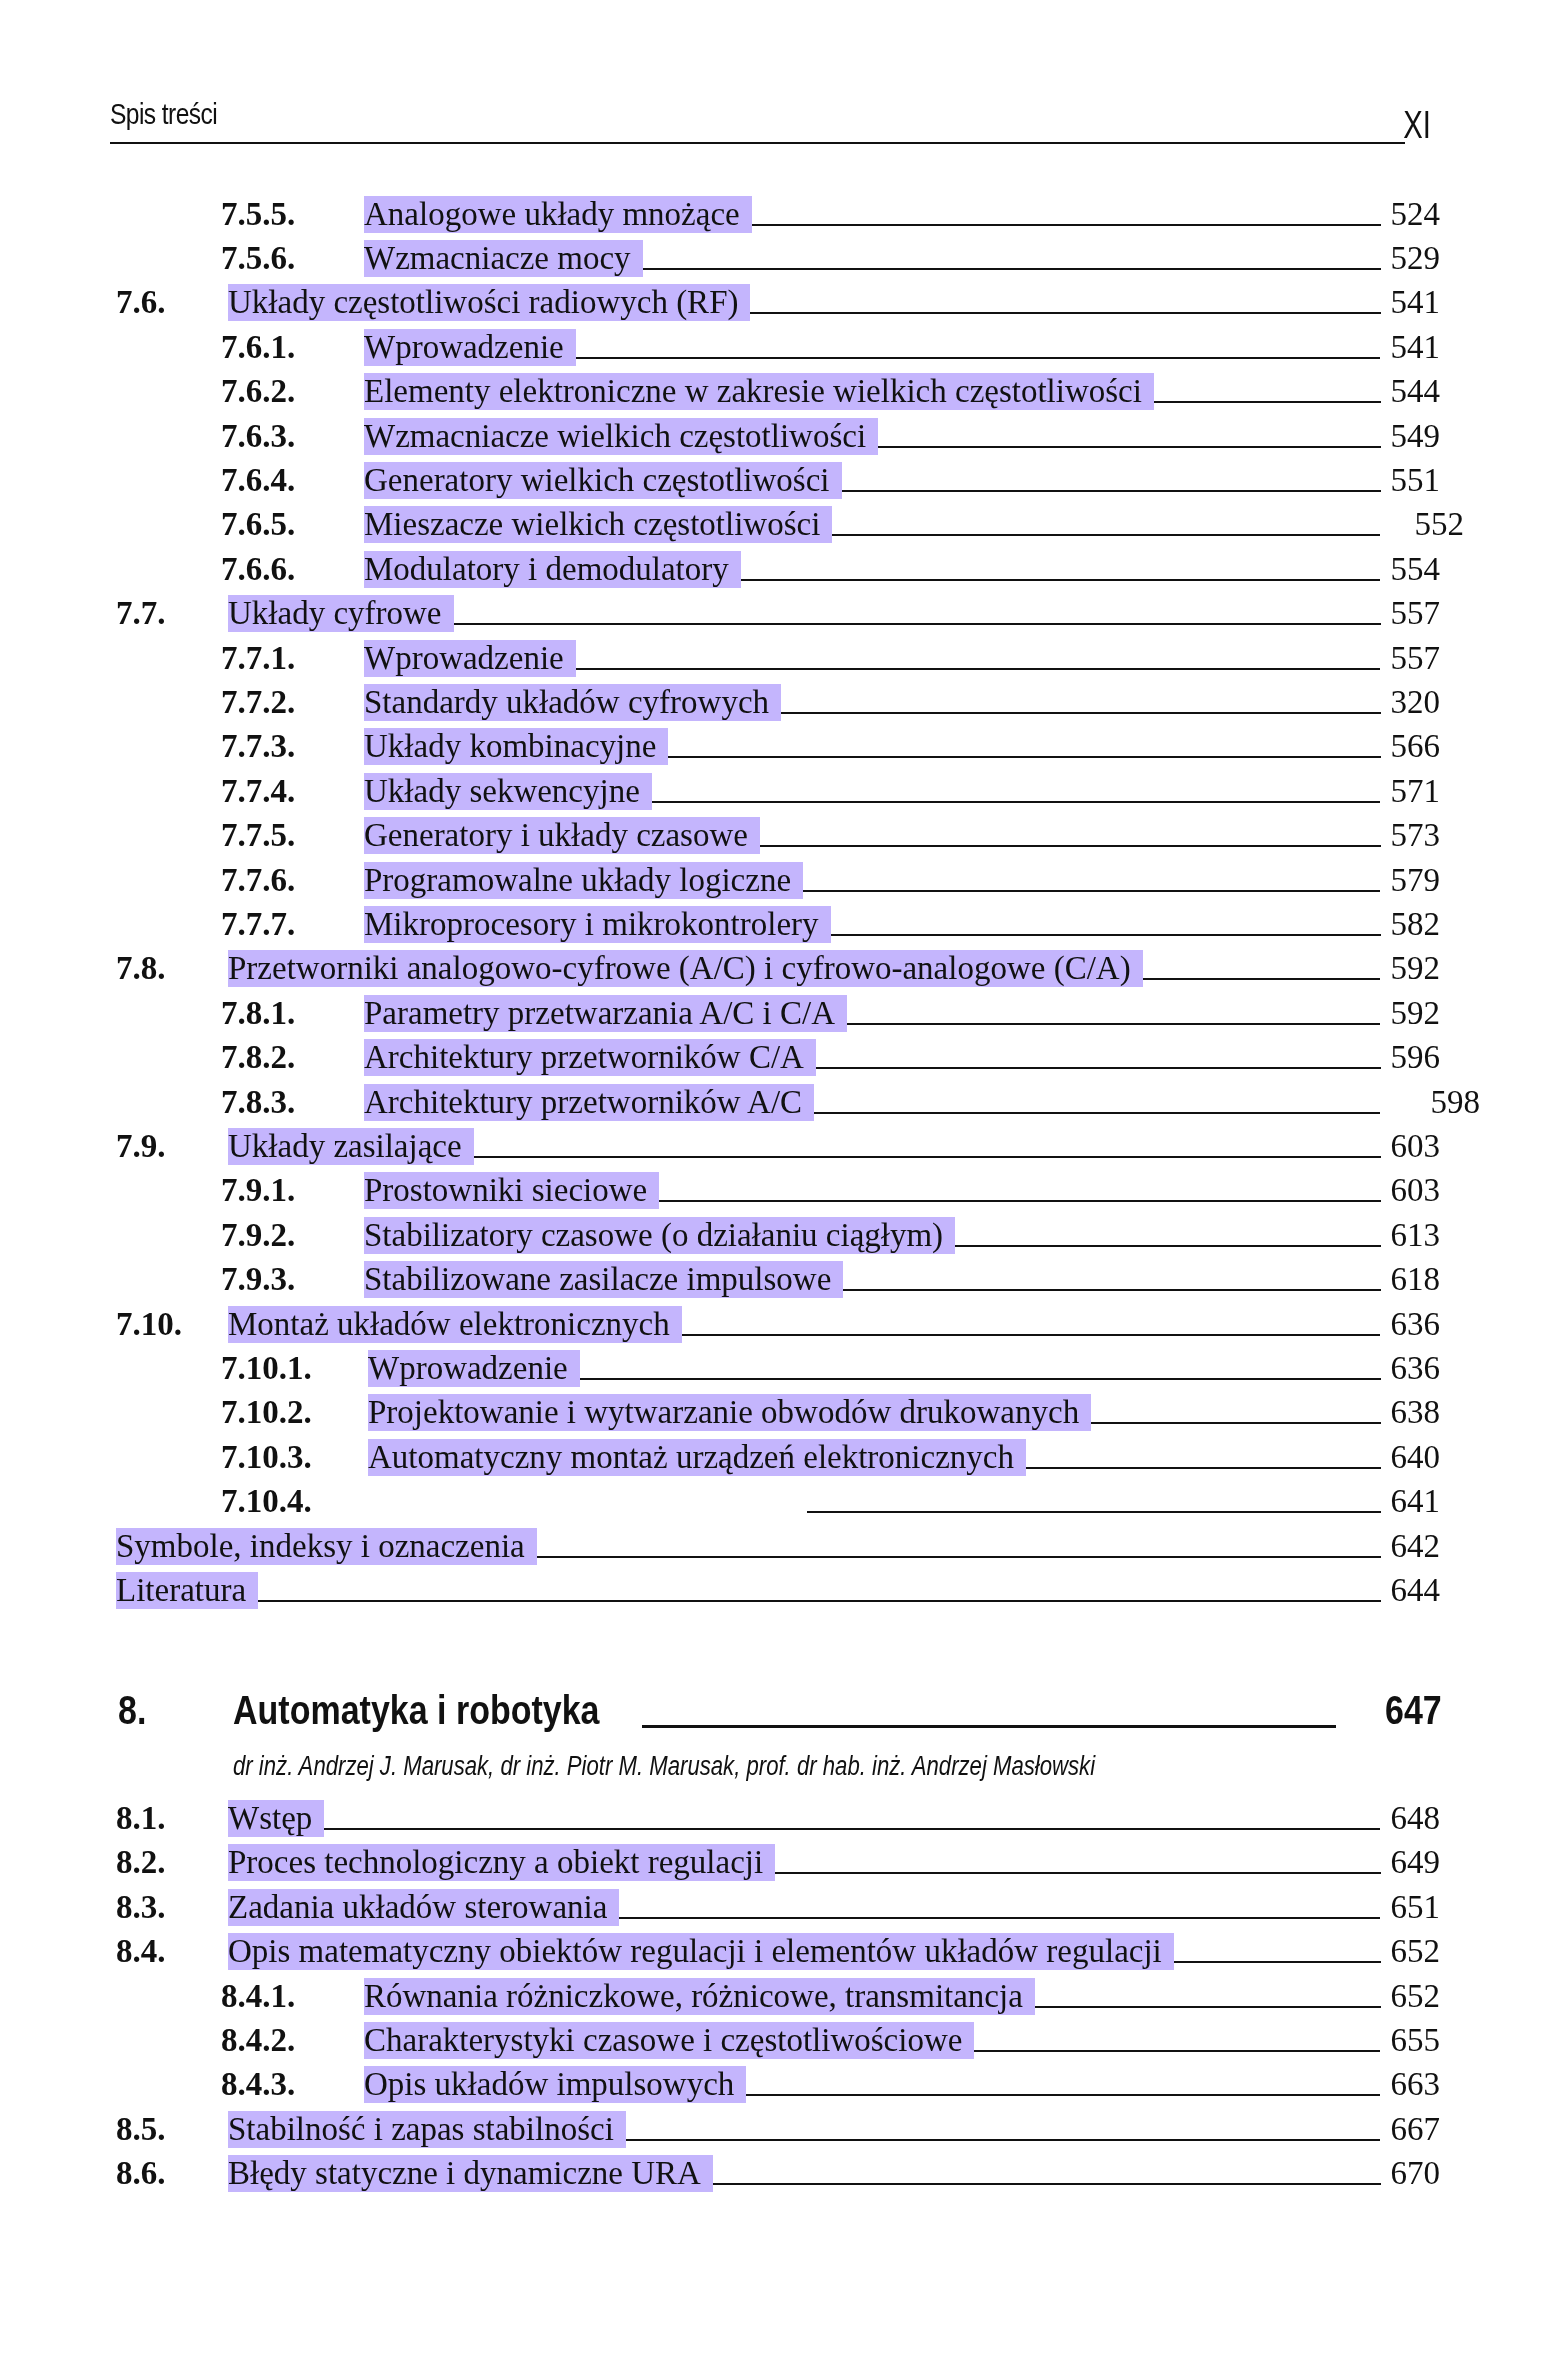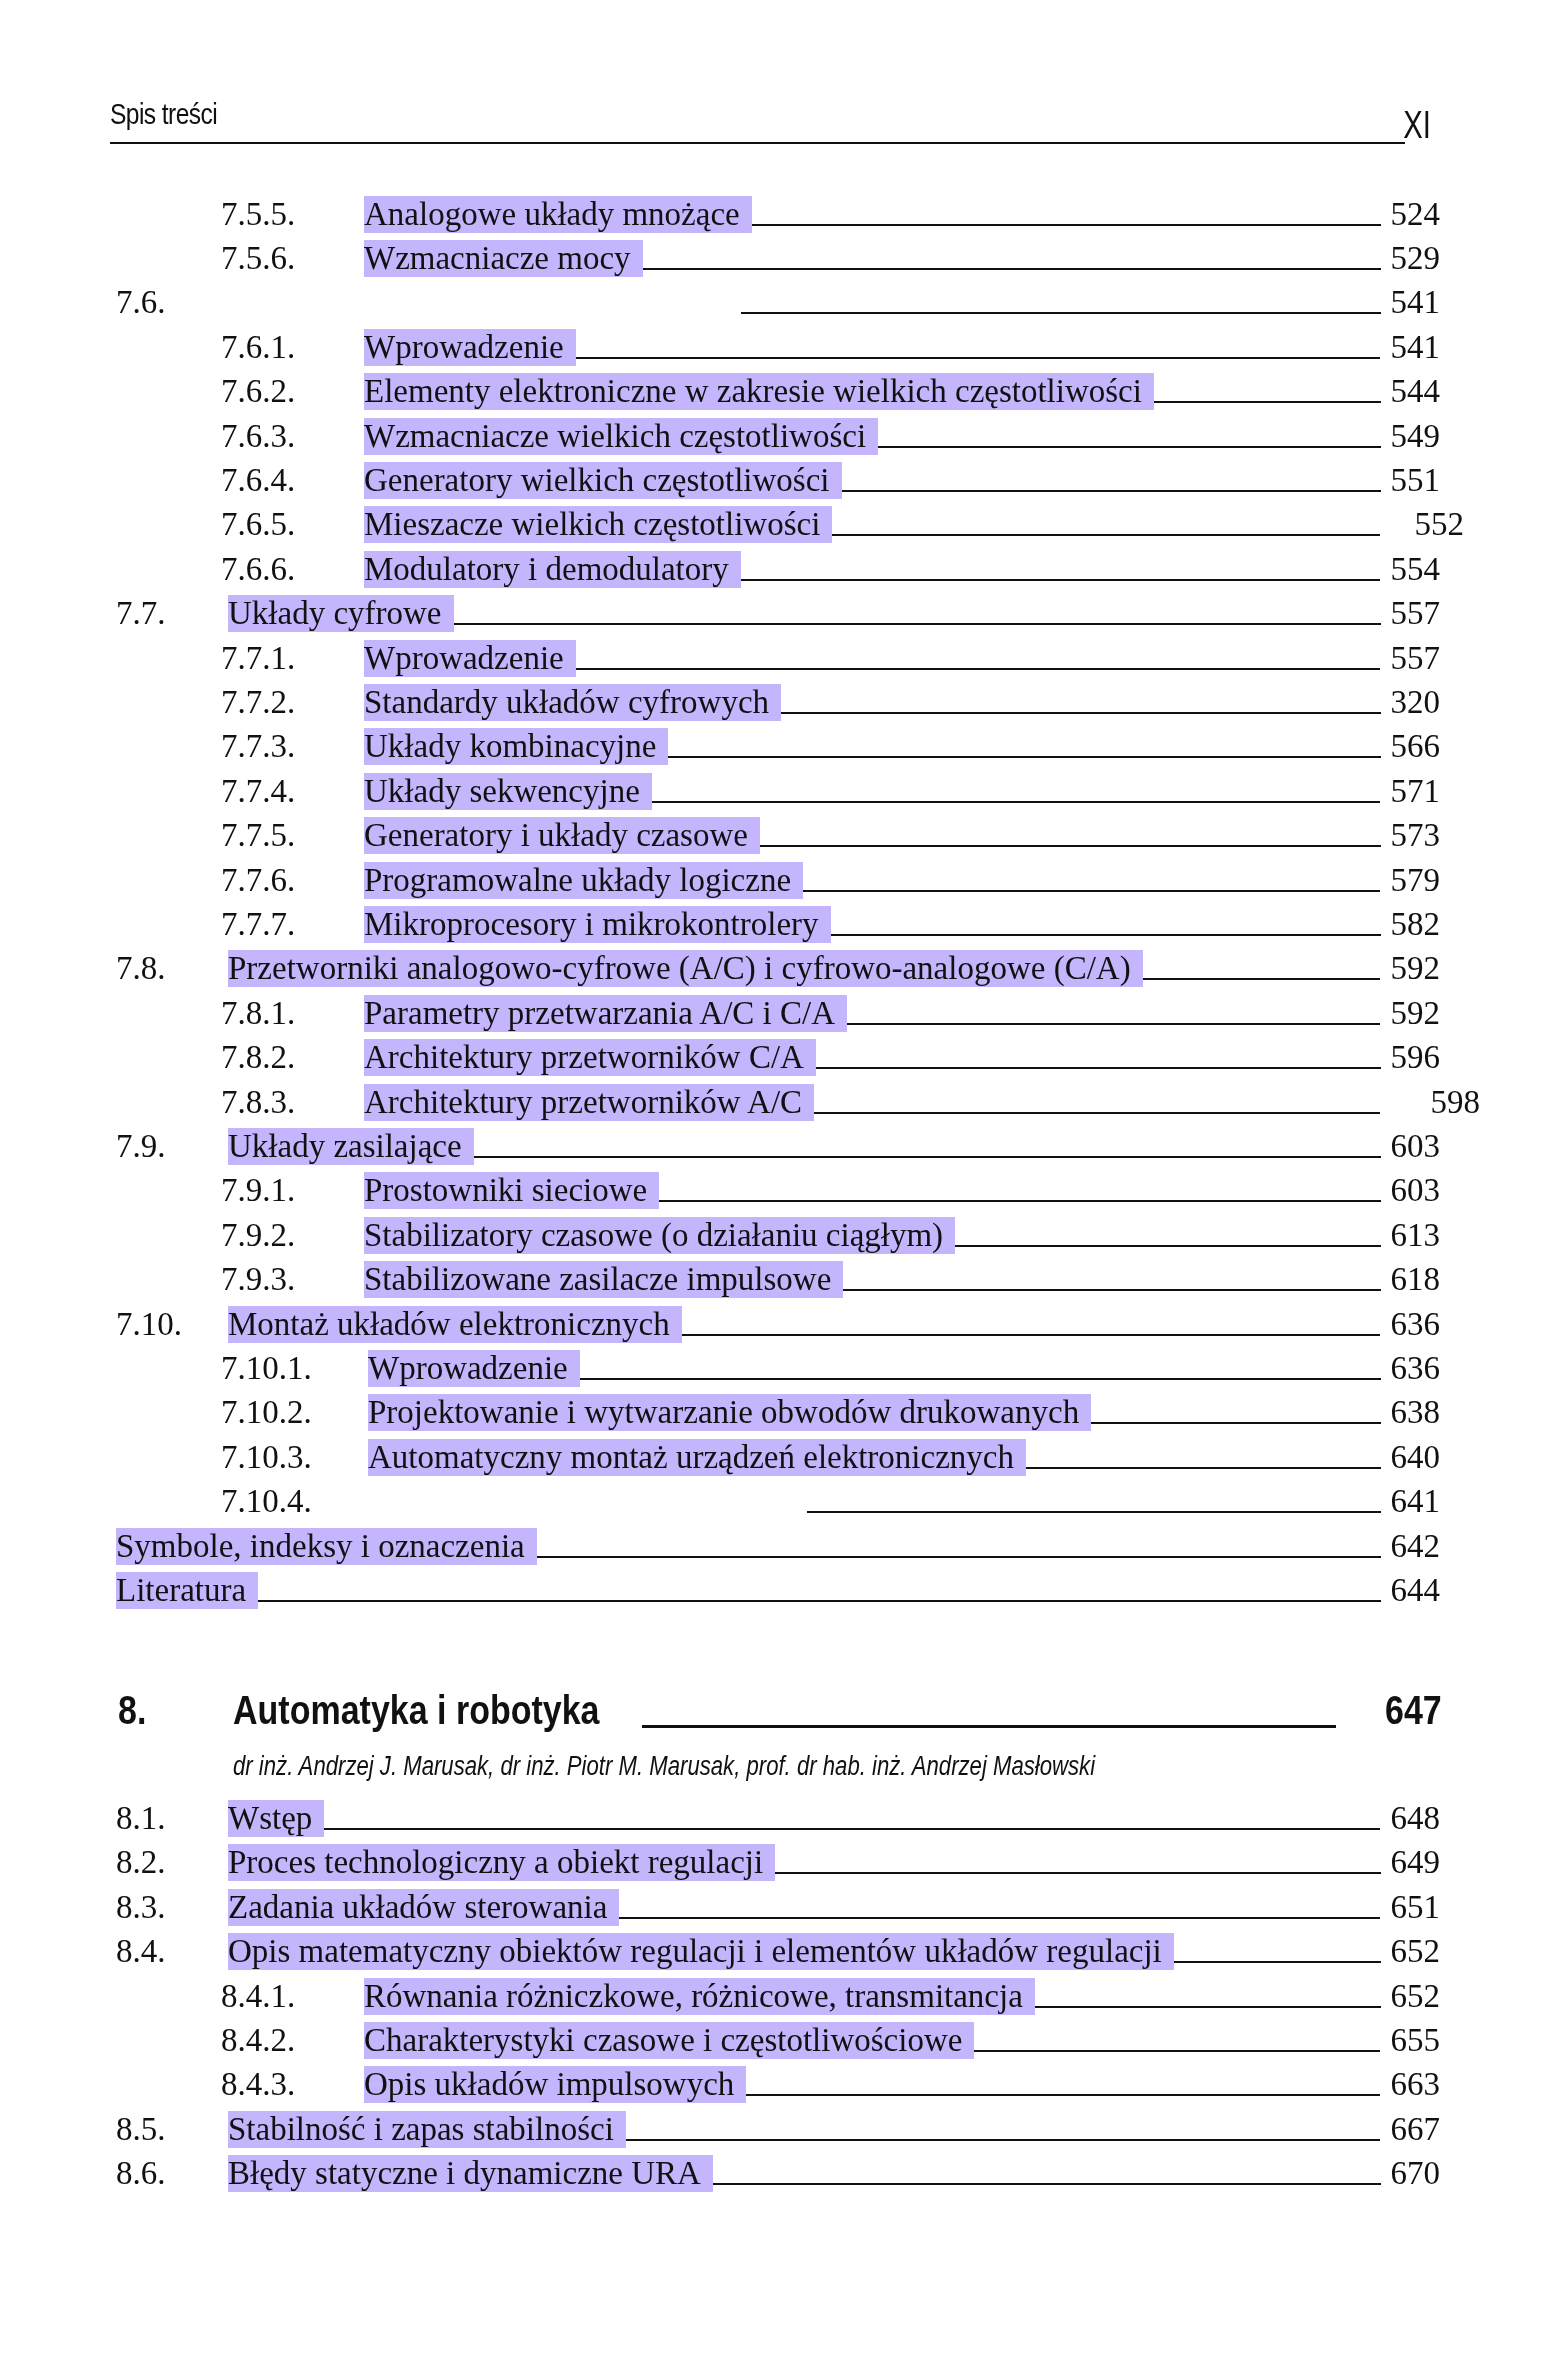--- a/index.html
+++ b/index.html
@@ -5,21 +5,21 @@
   html, body { margin: 0; padding: 0; background: #ffffff; }
   body { width: 1567px; height: 2354px; position: relative; overflow: hidden; color: #111; }
   .page { position: absolute; left: 0; top: 0; width: 1567px; height: 2354px; }
   .header { position: absolute; left: 110px; top: 88px; width: 1321px; height: 60px; }
   .header-title { position: absolute; left: 0; top: 9px; font-family: "Liberation Sans", sans-serif; font-size: 30px; letter-spacing: -0.7px; transform: scaleX(0.82); transform-origin: left; }
   .header-rule { position: absolute; left: 0; top: 54px; width: 1295px; height: 2.2px; background: #111; }
   .header-page { position: absolute; right: 0; top: 15px; font-family: "Liberation Sans", sans-serif; font-size: 39px; transform: scaleX(0.75); transform-origin: right; }
 
   .toc { position: absolute; left: 0; top: 0; width: 1567px; }
   .row { position: absolute; left: 0; height: 43px; width: 1567px; font-family: "Liberation Serif", serif; font-size: 33px; }
-  .row .num { position: absolute; top: 0; white-space: nowrap; }
+  .row .num { position: absolute; top: 0; white-space: nowrap; font-weight: bold; }
   .row .title { position: absolute; top: 0; white-space: nowrap; background: #c4b5fd; padding-right: 12px; z-index: 2; }
   .row .leader { position: absolute; top: 28px; height: 2.2px; background: #111; z-index: 1; }
   .row .pg { position: absolute; top: 0; right: 127px; text-align: left; white-space: nowrap; }
   .lvl0 .title { left: 116px; }
   .lvl1 .num { left: 116px; }
   .lvl1 .title { left: 228px; }
   .lvl2 .num { left: 221px; }
   .lvl2 .title { left: 364px; }
   .lvl2w .num { left: 221px; }
   .lvl2w .title { left: 368px; }
@@ -50,20 +50,21 @@
         <span class="pg">524</span>
       </div>
       <div class="row lvl2" style="top: 240px;">
         <span class="num">7.5.6.</span>
         <span class="title">Wzmacniacze mocy</span>
         <div class="leader" style="left: 634px; width: 747px;"></div>
         <span class="pg">529</span>
       </div>
       <div class="row lvl1" style="top: 284px;">
         <span class="num">7.6.</span>
+        <span class="title">Układy częstotliwości radiowych (RF)</span>
         <div class="leader" style="left: 741px; width: 640px;"></div>
         <span class="pg">541</span>
       </div>
       <div class="row lvl2" style="top: 329px;">
         <span class="num">7.6.1.</span>
         <span class="title">Wprowadzenie</span>
         <div class="leader" style="left: 567px; width: 813px;"></div>
         <span class="pg">541</span>
       </div>
       <div class="row lvl2" style="top: 373px;">

